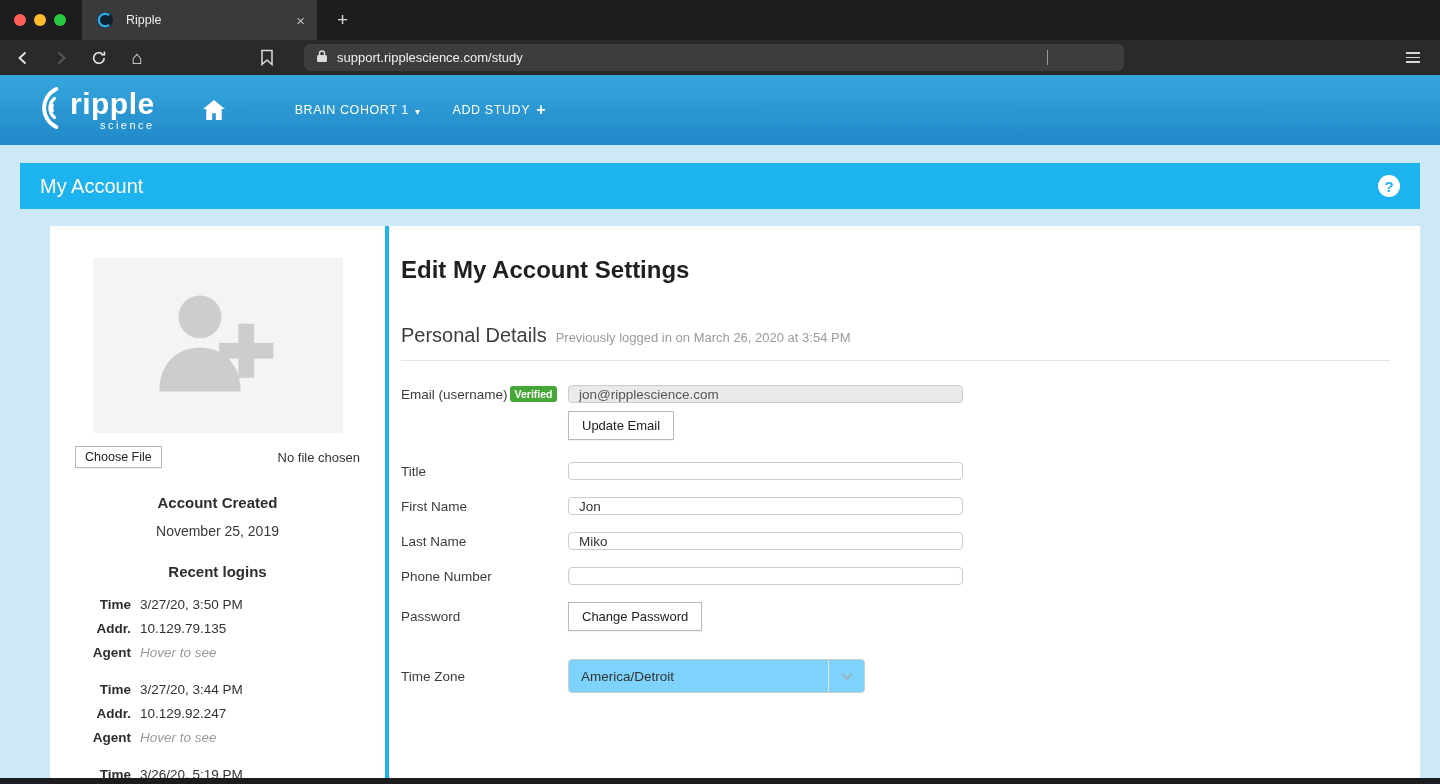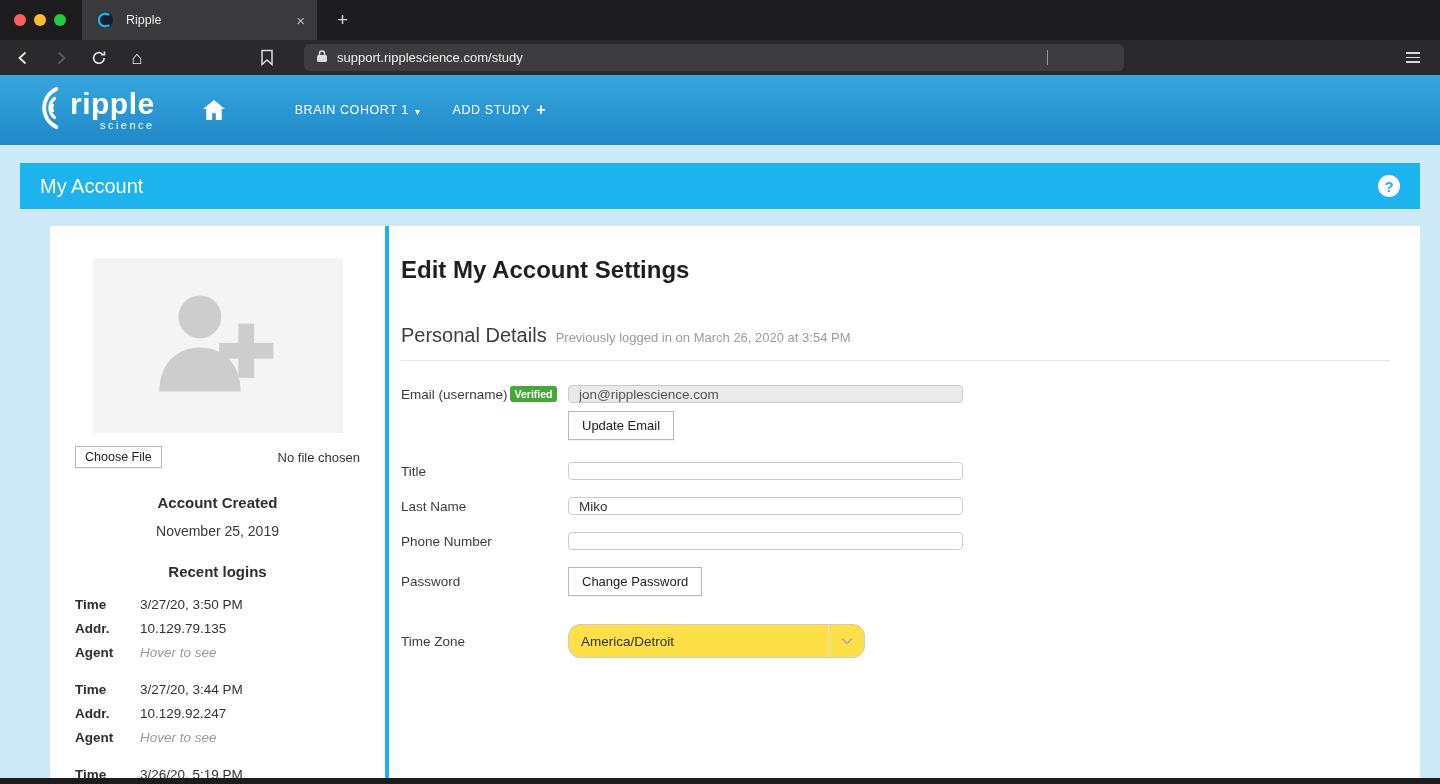--- a/index.html
+++ b/index.html
@@ -59,38 +59,38 @@
   .file-row { margin-top:13px; display:flex; align-items:center; justify-content:space-between; gap:8px; }
   .btn { background:#fff; border:1px solid #b9b9b9; border-radius:0; font-size:13px; color:#222; padding:6px 13px; font-family:inherit; box-shadow:0 1px 1px rgba(0,0,0,0.05); }
   .btn-small { padding:3px 9px; font-size:12.5px; }
   .no-file { font-size:13px; color:#333; }
   .side-h { text-align:center; font-weight:700; font-size:15px; color:#2e2e2e; }
   .created-h { margin-top:26px; }
   .created-date { margin-top:12px; text-align:center; font-size:14px; color:#3a3a3a; }
   .logins-h { margin-top:24px; }
   .login-entry { margin-top:13px; }
   .login-row { display:grid; grid-template-columns:56px 1fr; column-gap:9px; font-size:13.5px; line-height:24px; color:#2e2e2e; }
-  .login-label { text-align:left; font-weight:700; color:#2e2e2e; }
+  .login-label { text-align:right; font-weight:700; color:#2e2e2e; }
   .login-value { color:#333; }
   .hover-see { font-style:italic; color:#9a9a9a; }
 
   .settings-h1 { font-size:24px; font-weight:700; color:#1f1f1f; margin-top:4px; }
   .section-head { margin-top:40px; display:flex; align-items:baseline; gap:9px; }
   .section-title { font-size:20px; font-weight:400; color:#3d3d3d; }
   .section-note { font-size:13px; color:#9b9b9b; }
   .section-rule { border:none; border-top:1px solid #e4e4e4; margin-top:13px; }
 
   .form { margin-top:24px; }
   .form-row { display:grid; grid-template-columns:167px 395px; align-items:center; margin-bottom:17px; }
   .form-label { font-size:13.5px; color:#3d3d3d; padding-right:10px; }
   .text-input { height:18px; width:100%; border:1px solid #ccc; border-radius:4px; padding:0 10px; font-size:13.5px; color:#333; font-family:inherit; background:#fff; }
   .text-input:disabled { background:#eaeaea; color:#555; }
   .badge { display:inline-block; background:#45a735; color:#fff; font-size:10.5px; font-weight:700; border-radius:3px; padding:2px 5px; margin-left:2px; vertical-align:1px; }
   .btn-row { margin-top:-9px; margin-bottom:22px; }
-  .selectbox { width:297px; height:34px; border:1px solid #ccc; border-radius:12px; display:flex; align-items:center; background:#fde047; }
+  .selectbox { width:297px; height:34px; border:1px solid #ccc; border-radius:4px; display:flex; align-items:center; background:#7dd3fc; }
   .select-value { flex:1; padding:0 12px; font-size:13.5px; color:#333; }
   .select-caret { width:36px; height:100%; border-left:1px solid #e2e2e2; display:flex; align-items:center; justify-content:center; }
   .tz-row { margin-top:28px; align-items:center; }
 
   .bottom-strip { position:fixed; left:0; right:0; bottom:0; height:6px; background:#1c1c1e; }
 </style>
 </head>
 <body>
 
 <div class="tabstrip">
@@ -269,20 +269,24 @@
       <div class="form-row btn-row">
         <span class="form-label"></span>
         <span><button class="btn">Update Email</button></span>
       </div>
 
       <div class="form-row">
         <span class="form-label">Title</span>
         <input class="text-input" type="text" value="" style="">
       </div>
 
+      <div class="form-row">
+        <span class="form-label">First Name</span>
+        <input class="text-input" type="text" value="Jon" style="">
+      </div>
 
       <div class="form-row">
         <span class="form-label">Last Name</span>
         <input class="text-input" type="text" value="Miko" style="">
       </div>
 
       <div class="form-row">
         <span class="form-label">Phone Number</span>
         <input class="text-input" type="text" value="" style="">
       </div>

